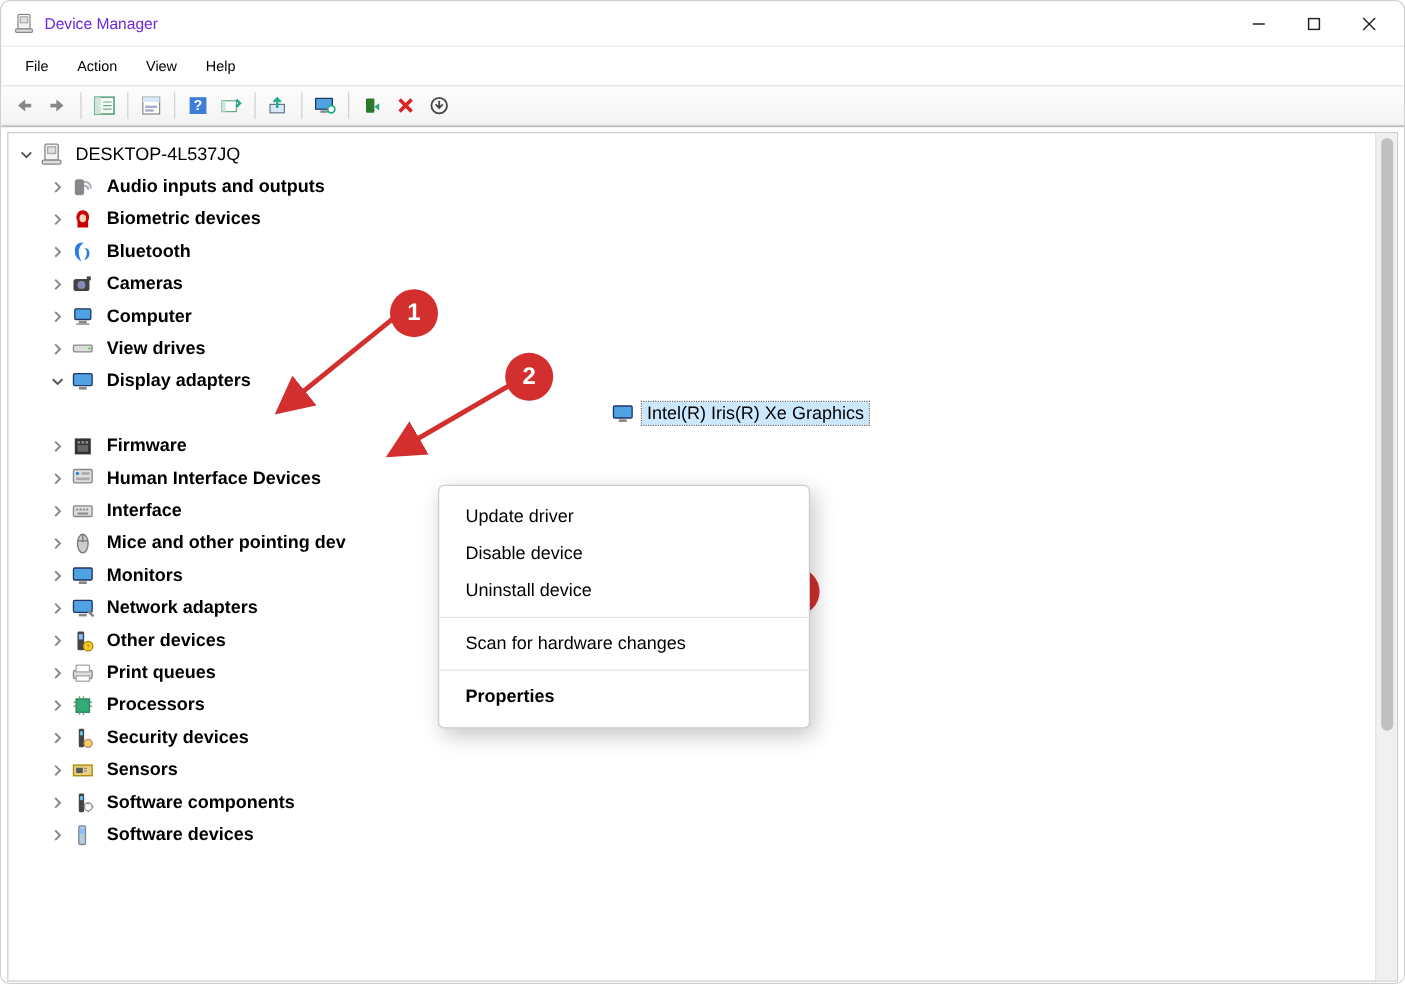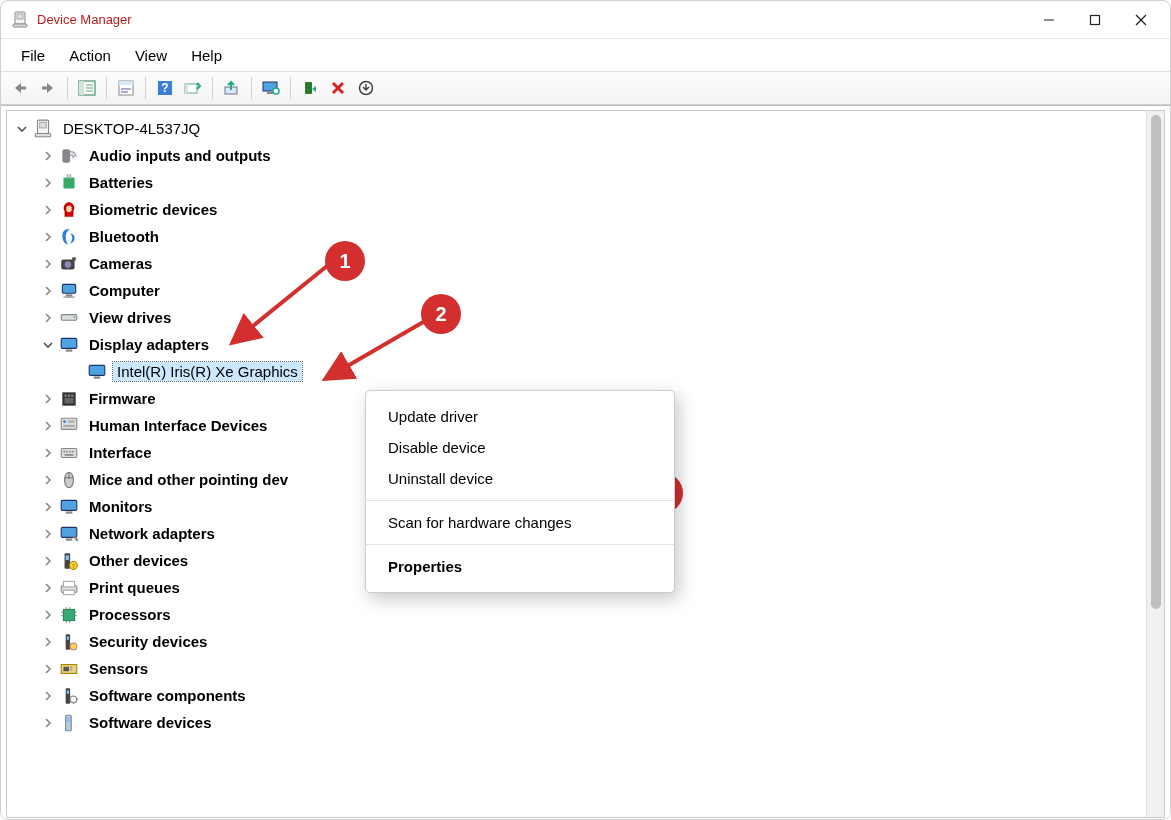--- a/index.html
+++ b/index.html
@@ -24,40 +24,40 @@
     padding: 0 6px 0 10px;
     border-bottom: 1px solid #e8e8e8;
   }
   .titlebar .app-icon {
     width: 18px; height: 18px;
     margin-right: 8px;
     display: inline-flex;
   }
   .titlebar .title {
     font-size: 13px;
-    color: #b91c1c;
+    color: #6d28d9;
     flex: 1;
   }
   .win-controls { display: flex; }
   .win-btn {
     width: 46px; height: 32px;
     display: flex; align-items: center; justify-content: center;
     font-size: 14px;
     color: #222;
   }
   .win-btn svg { stroke: #222; stroke-width: 1.2; fill: none; }
 
   
   .menubar {
     height: 32px;
     display: flex;
     align-items: center;
     padding: 0 10px;
     gap: 4px;
-    font-size: 15px;
+    font-size: 12px;
   }
   .menu-item {
     padding: 4px 10px;
     cursor: pointer;
   }
 
   
   .toolbar {
     height: 34px;
     border-top: 1px solid #e0e0e0;
@@ -139,21 +139,21 @@
   .node-label {
     padding: 1px 4px;
   }
   .selected .node-label {
     background: #cce8ff;
     outline: 1px dotted #666;
   }
 
   .depth-0 { padding-left: 6px; }
   .depth-1 { padding-left: 32px; font-weight: bold; }
-  .depth-2 { padding-left: 60px; }
+  .depth-2 { padding-left: 60px; justify-content: center; }
 
   
   .ctx {
     position: absolute;
     background: #fff;
     border: 1px solid #ccc;
     box-shadow: 4px 6px 18px rgba(0,0,0,0.22);
     border-radius: 5px;
     padding: 10px 0;
     min-width: 310px;
@@ -342,35 +342,20 @@
           <span class="node-label">Audio inputs and outputs</span>
         </div>
         <div class="tree-row depth-1">
           <span class="expander">
             <svg width="10" height="10">
               <path d="M3 1 L7 5 L3 9" fill="none" stroke="#888" stroke-width="1.6"></path>
             </svg>
           </span>
           <span class="node-icon">
             <svg viewBox="0 0 18 18">
-              <rect x="4" y="4" width="10" height="10" rx="1" fill="#3a6"></rect>
-              <rect x="7" y="1" width="1.5" height="4" fill="#aaa"></rect>
-              <rect x="9.5" y="1" width="1.5" height="4" fill="#aaa"></rect>
-            </svg>
-          </span>
-          <span class="node-label">Batteries</span>
-        </div>
-        <div class="tree-row depth-1">
-          <span class="expander">
-            <svg width="10" height="10">
-              <path d="M3 1 L7 5 L3 9" fill="none" stroke="#888" stroke-width="1.6"></path>
-            </svg>
-          </span>
-          <span class="node-icon">
-            <svg viewBox="0 0 18 18">
               <path d="M9 2 C5 2 3 7 5 10 L5 15 L13 15 L13 10 C15 7 13 2 9 2" fill="#c00"></path>
               <ellipse cx="9" cy="8" rx="2.5" ry="3" fill="#f7d6b8"></ellipse>
             </svg>
           </span>
           <span class="node-label">Biometric devices</span>
         </div>
         <div class="tree-row depth-1">
           <span class="expander">
             <svg width="10" height="10">
               <path d="M3 1 L7 5 L3 9" fill="none" stroke="#888" stroke-width="1.6"></path>
@@ -673,21 +658,21 @@
       <div class="marker" style="left:318px;top:130px;">
           <span>1</span>
         </div>
       <div class="marker" style="left:414px;top:183px;">
           <span>2</span>
         </div>
       <div class="marker" style="left:636px;top:362px;">
           <span>3</span>
         </div>
 
-      <div class="ctx" style="left:358px;top:279px;">
+      <div class="ctx" style="left:358px;top:293px;">
         <div class="ctx-item">Update driver</div>
         <div class="ctx-item">Disable device</div>
         <div class="ctx-item">Uninstall device</div>
         <div class="ctx-sep"></div>
         <div class="ctx-item">Scan for hardware changes</div>
         <div class="ctx-sep"></div>
         <div class="ctx-item bold">Properties</div>
       </div>
 
     </div>

